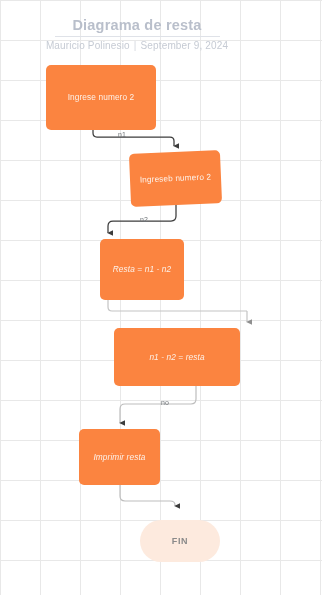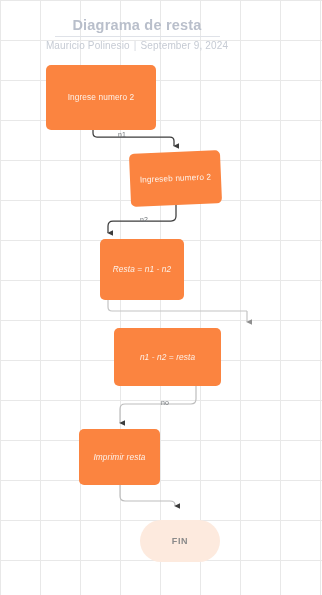--- a/index.html
+++ b/index.html
@@ -79,21 +79,21 @@
     font-style:normal;
     font-weight:bold;
     font-size:9px;
     letter-spacing:.6px;
   }
   
   #node-0{left:46px; top:65px;  width:110px;height:65px;}
   #node-1{left:130px;top:152px; width:91px;height:53px;
           transform:rotate(-2.4deg);}
   #node-2{left:66px; top:239px; width:84px;height:61px;margin-left:34px;}
-  #node-3{left:114px;top:328px; width:107px;height:58px;}
+  #node-3{left:114px;top:328px; width:126px;height:58px;}
   #node-4{left:79px; top:429px; width:81px;height:56px;}
   #node-5{left:140px;top:512px; width:80px;height:42px;}
   
   .edge-label{
     position:absolute;
     font-size:7px;
     color:#6f7478;
     background:transparent;
     z-index:4;
     letter-spacing:.1px;

